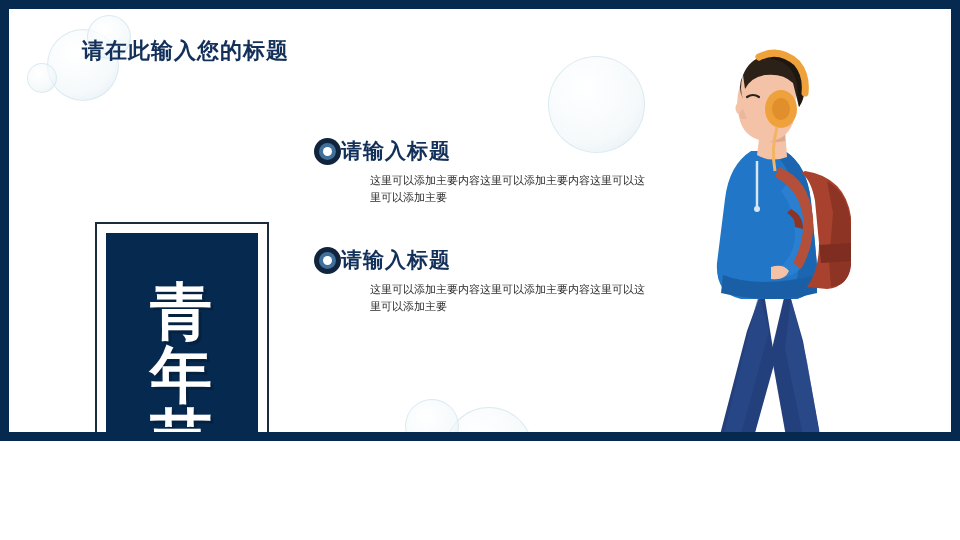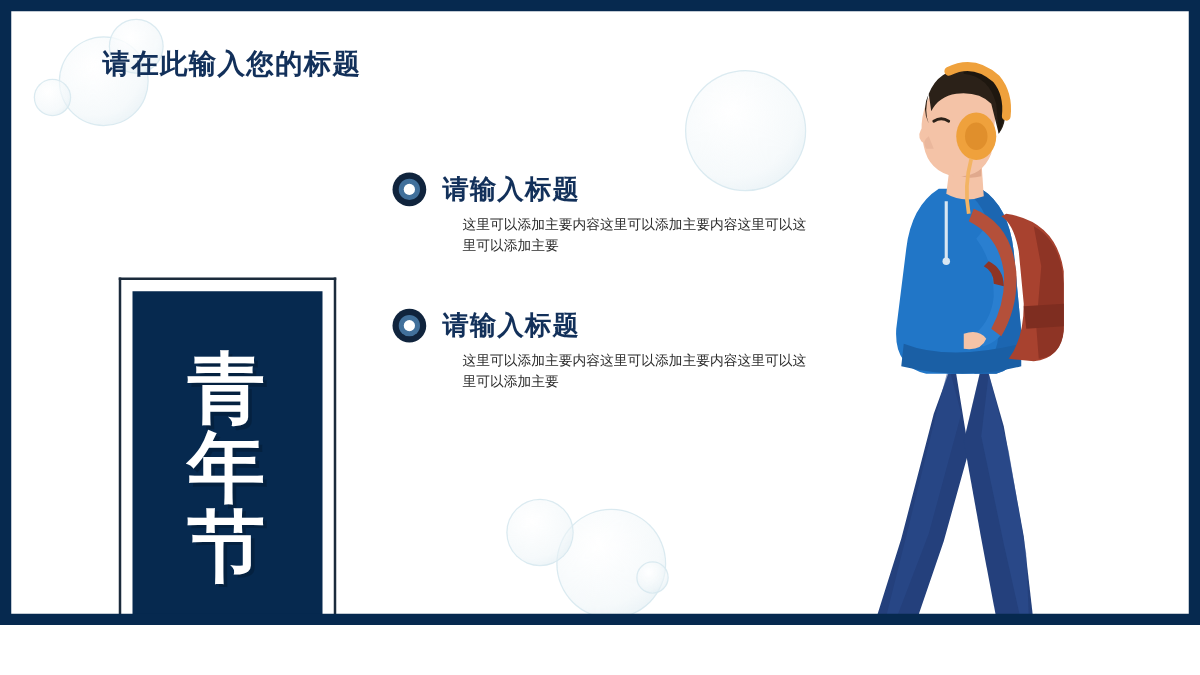--- a/index.html
+++ b/index.html
@@ -3,21 +3,21 @@
 <meta charset="utf-8">
 <style>
   html, body {
     margin: 0;
     padding: 0;
     background: #ffffff;
   }
   .slide {
     position: relative;
     width: 960px;
-    height: 500px;
+    height: 441px;
     overflow: hidden;
     background: #ffffff;
     font-family: "Liberation Sans", "DejaVu Sans", sans-serif;
   }
   
   .frame {
     position: absolute;
     inset: 0;
     border: 9px solid #06294f;
     box-sizing: border-box;
@@ -105,21 +105,21 @@
     position: absolute;
     left: 305px;
     top: 128px;
     width: 350px;
     z-index: 20;
   }
   .block { position: relative; margin-bottom: 40px; }
   .block-head {
     display: flex;
     align-items: center;
-    gap: 13px;
+    gap: 0;
   }
   .bullet {
     width: 27px;
     height: 27px;
     border-radius: 50%;
     background: #10243d;
     display: flex;
     align-items: center;
     justify-content: center;
     flex: 0 0 auto;

